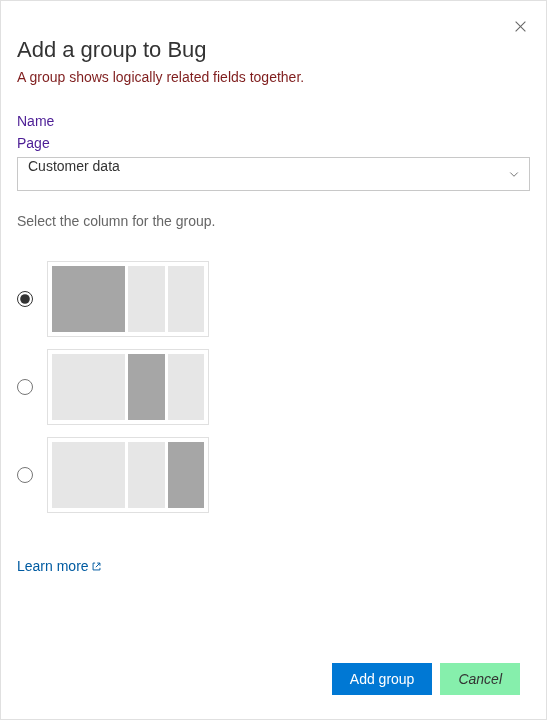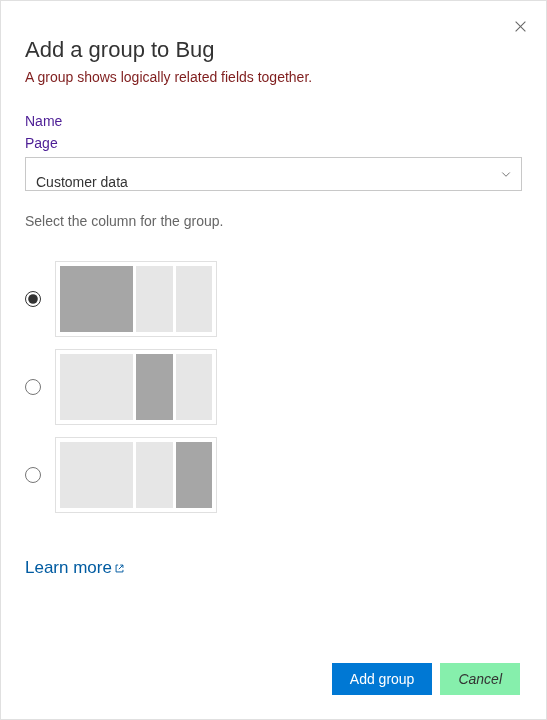--- a/index.html
+++ b/index.html
@@ -9,21 +9,21 @@
     }
     body {
       font-family: "Segoe UI", -apple-system, sans-serif;
       background: #fff;
       width: 547px;
       height: 720px;
       position: relative;
       border: 1px solid #e0e0e0;
     }
     .dialog {
-      padding: 24px 24px;
+      padding: 24px 16px;
       position: relative;
       height: 100%;
     }
     .close-btn {
       position: absolute;
       top: 15px;
       right: 16px;
       cursor: pointer;
       color: #666;
       display: flex;
@@ -87,21 +87,21 @@
     }
     .select-input {
       width: 100%;
       height: 34px;
       border: 1px solid #c8c8c8;
       padding: 0 34px 0 10px;
       font-size: 14px;
       color: #333;
       background: #fff;
       display: flex;
-      align-items: flex-end;
+      align-items: flex-start;
       cursor: pointer;
     }
     .select-chevron {
       position: absolute;
       right: 10px;
       top: 50%;
       transform: translateY(-50%);
       pointer-events: none;
       color: #666;
       display: flex;
@@ -146,21 +146,21 @@
     .col.selected {
       background: #a6a6a6;
     }
     .col-wide { flex: 2; }
     .col-narrow { flex: 1; }
     .learn-more {
       display: inline-flex;
       align-items: center;
       gap: 2px;
       color: #005ba1;
-      font-size: 17px;
+      font-size: 14px;
       text-decoration: none;
       cursor: pointer;
       margin-top: 17px;
     }
     .learn-more svg {
       width: 11px;
       height: 11px;
     }
     .footer {
       position: absolute;

